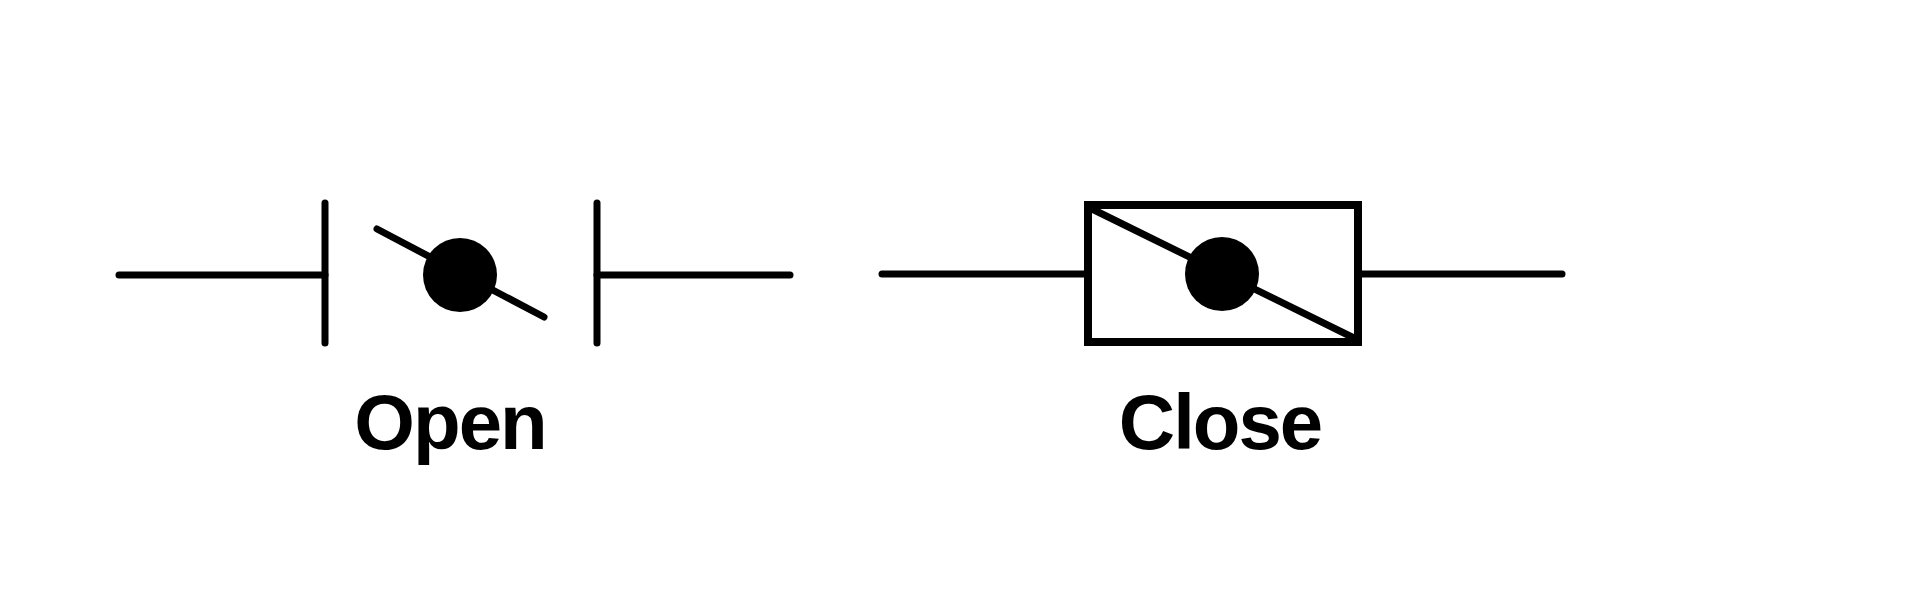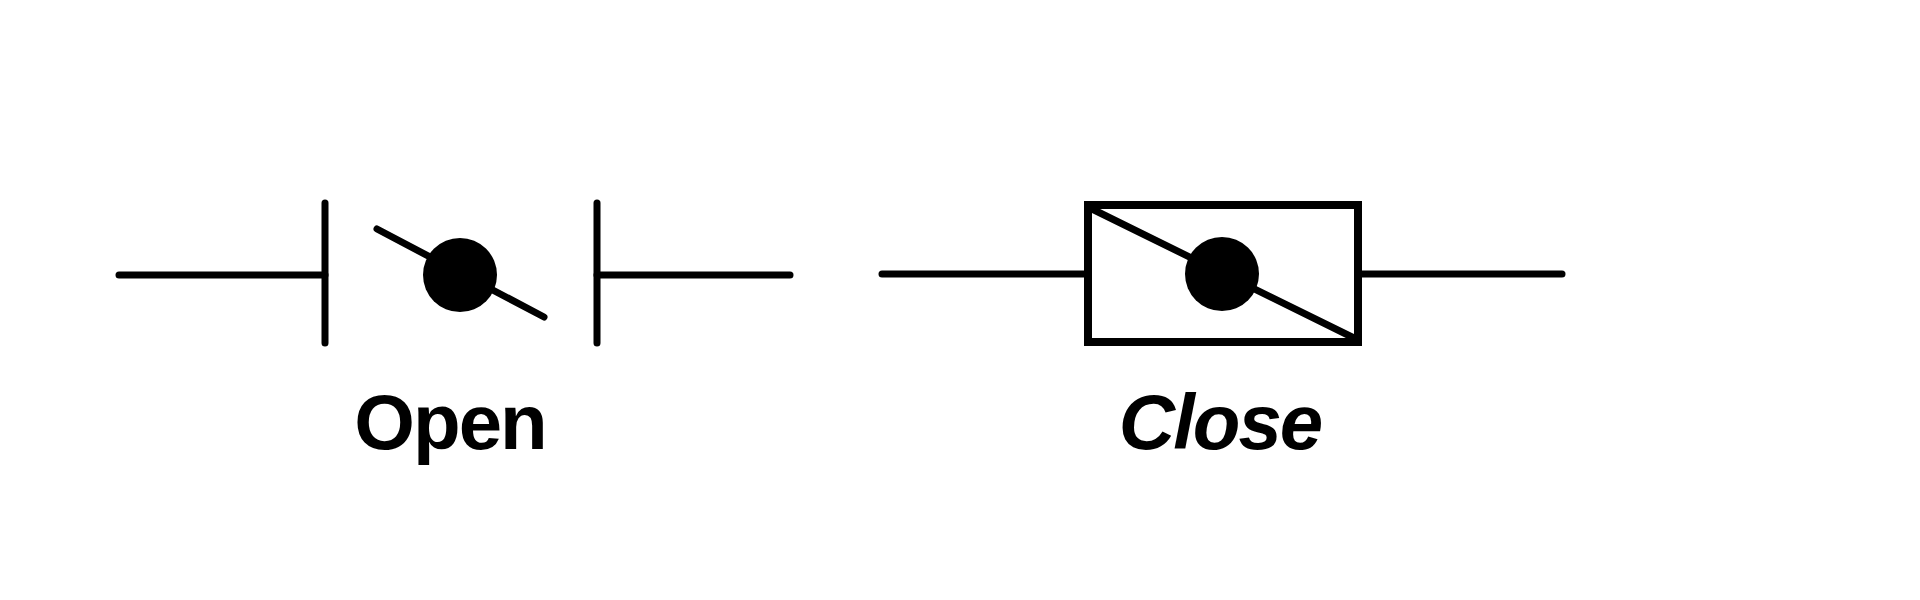--- a/index.html
+++ b/index.html
@@ -15,21 +15,21 @@
     background: var(--bg);
     overflow: hidden;
   }
   figure.symbol {
     position: absolute;
     margin: 0;
     top: 190px;
   }
   figure.symbol svg { display: block; }
   .symbol-open  { left: 100px; width: 700px; }
-  .symbol-close { left: 865px; width: 710px; font-style: italic; }
+  .symbol-close { left: 865px; width: 710px; }
   figcaption.symbol-label {
     display: block;
     width: 100%;
     margin-top: 33px;           
     text-align: center;
     font-size: 78px;
     font-weight: 700;
     letter-spacing: -2px;
     line-height: 1;
     color: var(--ink);

